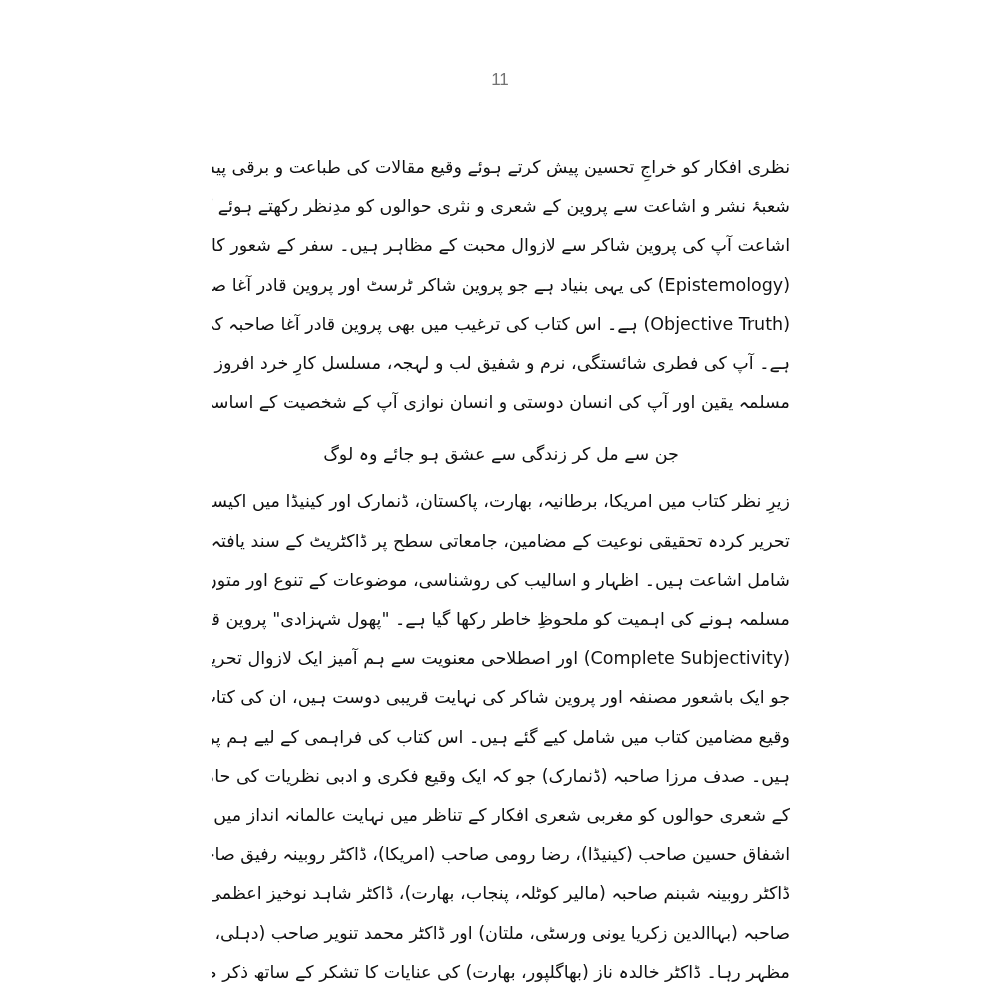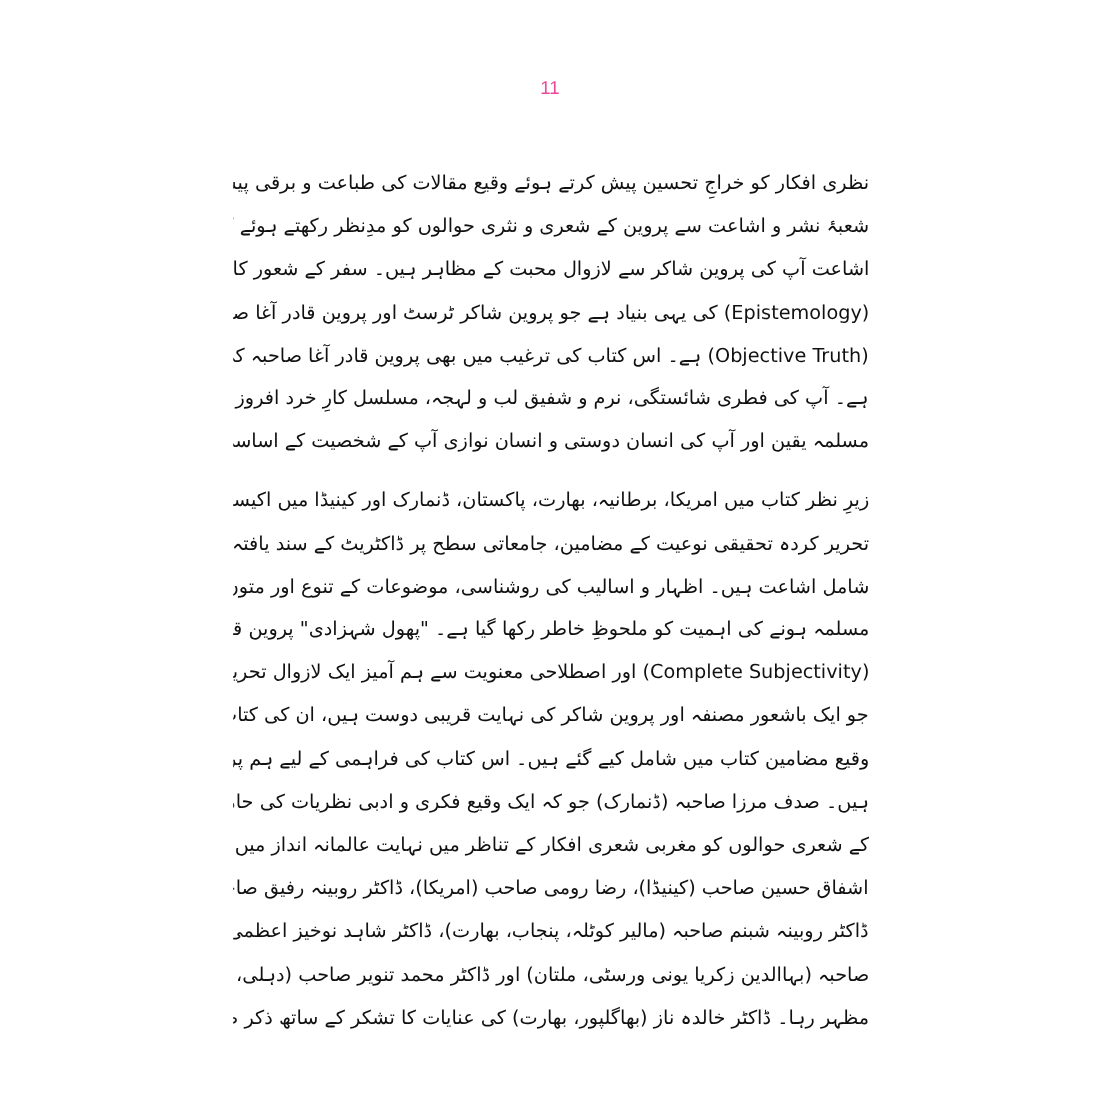--- a/index.html
+++ b/index.html
@@ -1,19 +1,19 @@
 <!DOCTYPE html>
 <html><head>
 <meta charset="utf-8">
 <style>
   html, body { margin:0; padding:0; background:#ffffff; }
   body { width:1000px; height:1000px; position:relative; overflow:hidden;
          font-family: "DejaVu Sans", sans-serif; color:#111; }
   .page-number { position:absolute; top:70px; left:0; width:1000px; text-align:center;
-         font-family:"Liberation Sans", sans-serif; font-size:17px; color:#ec4899; }
+         font-family:"Liberation Sans", sans-serif; font-size:17px; color:#737373; }
   .body-text { position:absolute; top:148px; left:212px; width:578px; direction:rtl;
          font-family:"DejaVu Sans", sans-serif; font-size:17.5px; line-height:39.2px;
          text-align:justify; }
   .para { margin:0; text-align-last:right; }
   .line { display:block; text-align:justify; text-align-last:justify; white-space:nowrap; overflow:hidden; }
   .line.last { text-align-last:right; }
   .couplet { margin:14px 0 10px 0; text-align:center; }
   .couplet .verse { display:block; text-align:center; text-align-last:center; line-height:36px; }
 </style>
 </head>
@@ -27,20 +27,21 @@
     <span class="line">نظری افکار کو خراجِ تحسین پیش کرتے ہوئے وقیع مقالات کی طباعت و برقی پیش کش، اور ٹرسٹ کے زیرِ انتظام</span>
     <span class="line">شعبۂ نشر و اشاعت سے پروین کے شعری و نثری حوالوں کو مدِنظر رکھتے ہوئے کتب اور وقیع مجلّے "لفظ لوگ" کی</span>
     <span class="line">اشاعت آپ کی پروین شاکر سے لازوال محبت کے مظاہر ہیں۔ سفر کے شعور کا یہی قرینہ اور علمیات</span>
     <span class="line">(Epistemology) کی یہی بنیاد ہے جو پروین شاکر ٹرسٹ اور پروین قادر آغا صاحبہ ہر دو کی معروضی سچائی</span>
     <span class="line">(Objective Truth) ہے۔ اس کتاب کی ترغیب میں بھی پروین قادر آغا صاحبہ کی تائید و رہنمائی کی پیہم شمولیت</span>
     <span class="line">ہے۔ آپ کی فطری شائستگی، نرم و شفیق لب و لہجہ، مسلسل کارِ خرد افروز میں مشغول و مصروف، مثبت تعمیری قوتوں پر</span>
     <span class="line last">مسلمہ یقین اور آپ کی انسان دوستی و انسان نوازی آپ کے شخصیت کے اساسی امتیازات ہیں۔</span>
   </div>
 
   <div class="couplet">
+    <span class="verse">جن سے مل کر زندگی سے عشق ہو جائے وہ لوگ</span>
   </div>
 
   <div class="para">
     <span class="line">زیرِ نظر کتاب میں امریکا، برطانیہ، بھارت، پاکستان، ڈنمارک اور کینیڈا میں اکیسویں صدی میں پروین شاکر پر</span>
     <span class="line">تحریر کردہ تحقیقی نوعیت کے مضامین، جامعاتی سطح پر ڈاکٹریٹ کے سند یافتہ مقالے، کتب، تراجم، تنقید اور خاکے</span>
     <span class="line">شامل اشاعت ہیں۔ اظہار و اسالیب کی روشناسی، موضوعات کے تنوع اور متون کی پیش کش میں زاویۂ نظر کے</span>
     <span class="line">مسلمہ ہونے کی اہمیت کو ملحوظِ خاطر رکھا گیا ہے۔ "پھول شہزادی" پروین قادر آغا صاحبہ کی مکمل موضوعیت</span>
     <span class="line">(Complete Subjectivity) اور اصطلاحی معنویت سے ہم آمیز ایک لازوال تحریر ہے۔ رفاقت جاوید صاحبہ</span>
     <span class="line">جو ایک باشعور مصنفہ اور پروین شاکر کی نہایت قریبی دوست ہیں، ان کی کتاب "جیسا میں نے دیکھا" سے دو</span>
     <span class="line">وقیع مضامین کتاب میں شامل کیے گئے ہیں۔ اس کتاب کی فراہمی کے لیے ہم پروین قادر آغا صاحبہ کے شکر گزار</span>

